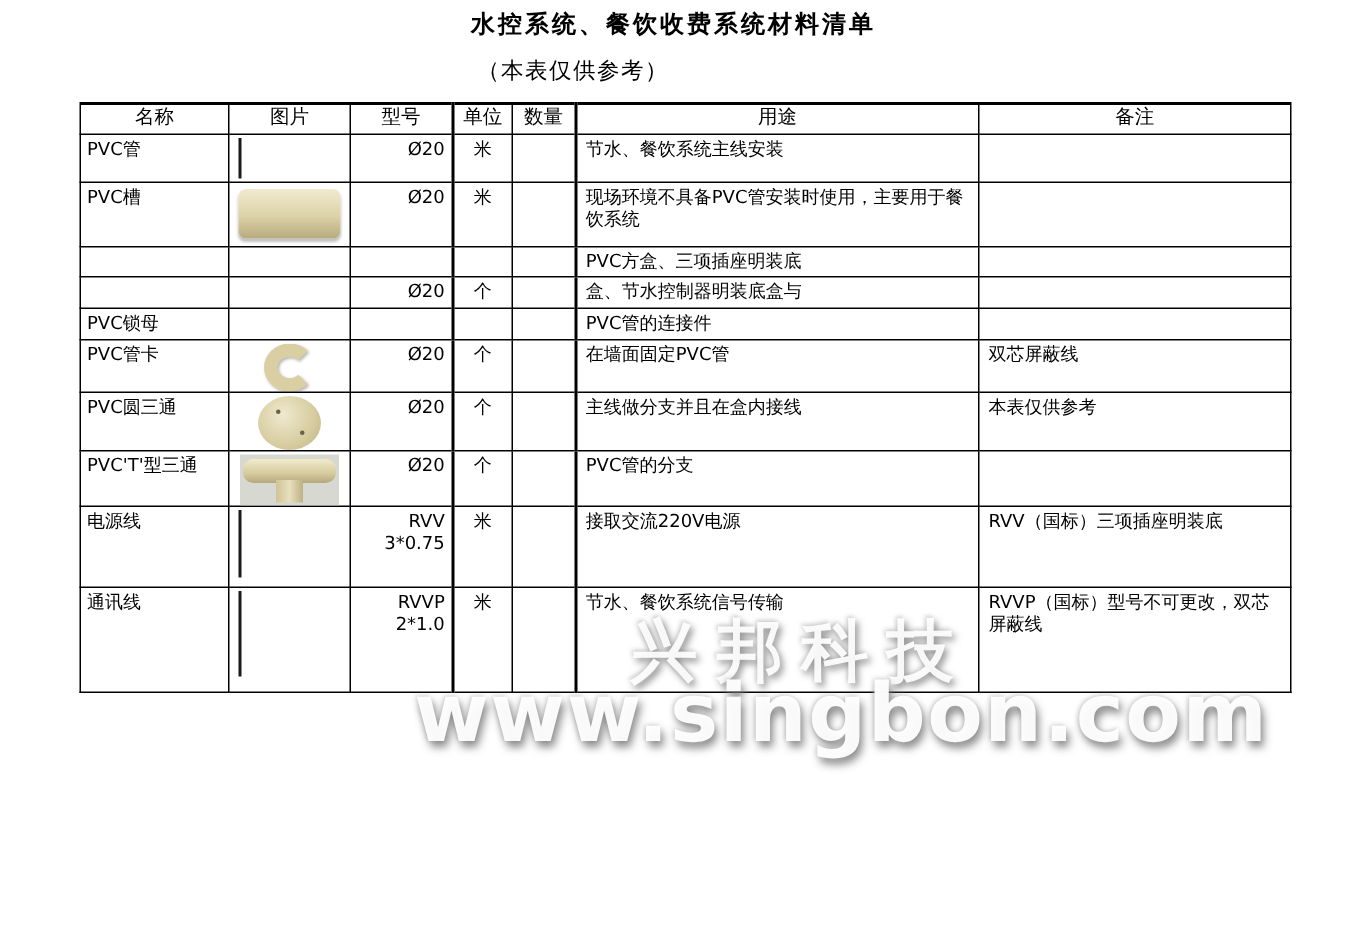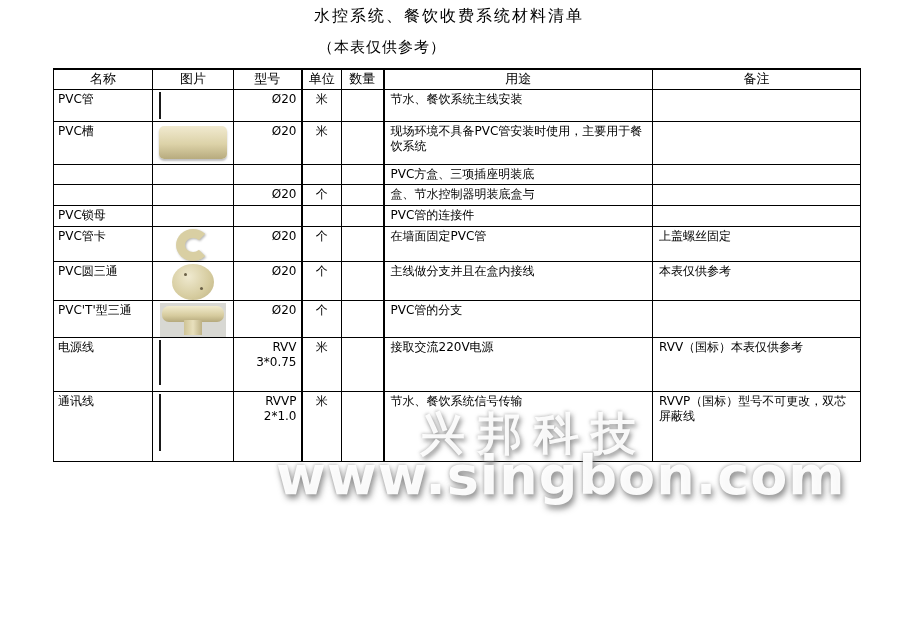--- a/index.html
+++ b/index.html
@@ -5,21 +5,21 @@
   html,body{margin:0;padding:0;}
   body{
     width:898px;height:618px;background:#ffffff;
     font-family:"DejaVu Sans",sans-serif;color:#000;
     position:relative;overflow:hidden;
   }
   .page{position:absolute;inset:0;}
 
   .title{
     position:absolute;top:6px;left:0;width:898px;
-    text-align:center;font-size:16px;letter-spacing:2px;
+    text-align:center;font-size:16px;letter-spacing:2px;font-weight:bold;
   }
   .subtitle{
     position:absolute;top:38px;left:0;width:764px;
     text-align:center;font-size:15px;letter-spacing:1px;
   }
 
   table.materials{
     position:absolute;left:53px;top:68px;width:807px;
     border-collapse:collapse;table-layout:fixed;
     border:1px solid #000;border-top:2px solid #000;
@@ -211,21 +211,21 @@
       </tr>
       <tr class="r8">
         <td class="c-name">PVC管卡</td>
         <td class="c-img">
             <div data-img="clip"></div>
           </td>
         <td class="c-model">Ø20</td>
         <td class="c-unit">个</td>
         <td class="c-qty"></td>
         <td class="c-use">在墙面固定PVC管</td>
-        <td class="c-note">上盖螺丝固定</td>
+        <td class="c-note">双芯屏蔽线</td>
       </tr>
       <tr class="r9">
         <td class="c-name">PVC圆三通</td>
         <td class="c-img">
             <div data-img="disc"></div>
           </td>
         <td class="c-model">Ø20</td>
         <td class="c-unit">个</td>
         <td class="c-qty"></td>
         <td class="c-use">主线做分支并且在盒内接线</td>
@@ -245,21 +245,21 @@
       <tr class="r11">
         <td class="c-name">电源线</td>
         <td class="c-img">
             <div data-img="line"></div>
           </td>
         <td class="c-model">RVV
 3*0.75</td>
         <td class="c-unit">米</td>
         <td class="c-qty"></td>
         <td class="c-use">接取交流220V电源</td>
-        <td class="c-note">RVV（国标）本表仅供参考</td>
+        <td class="c-note">RVV（国标）三项插座明装底</td>
       </tr>
       <tr class="r12">
         <td class="c-name">通讯线</td>
         <td class="c-img">
             <div data-img="line"></div>
           </td>
         <td class="c-model">RVVP
 2*1.0</td>
         <td class="c-unit">米</td>
         <td class="c-qty"></td>

